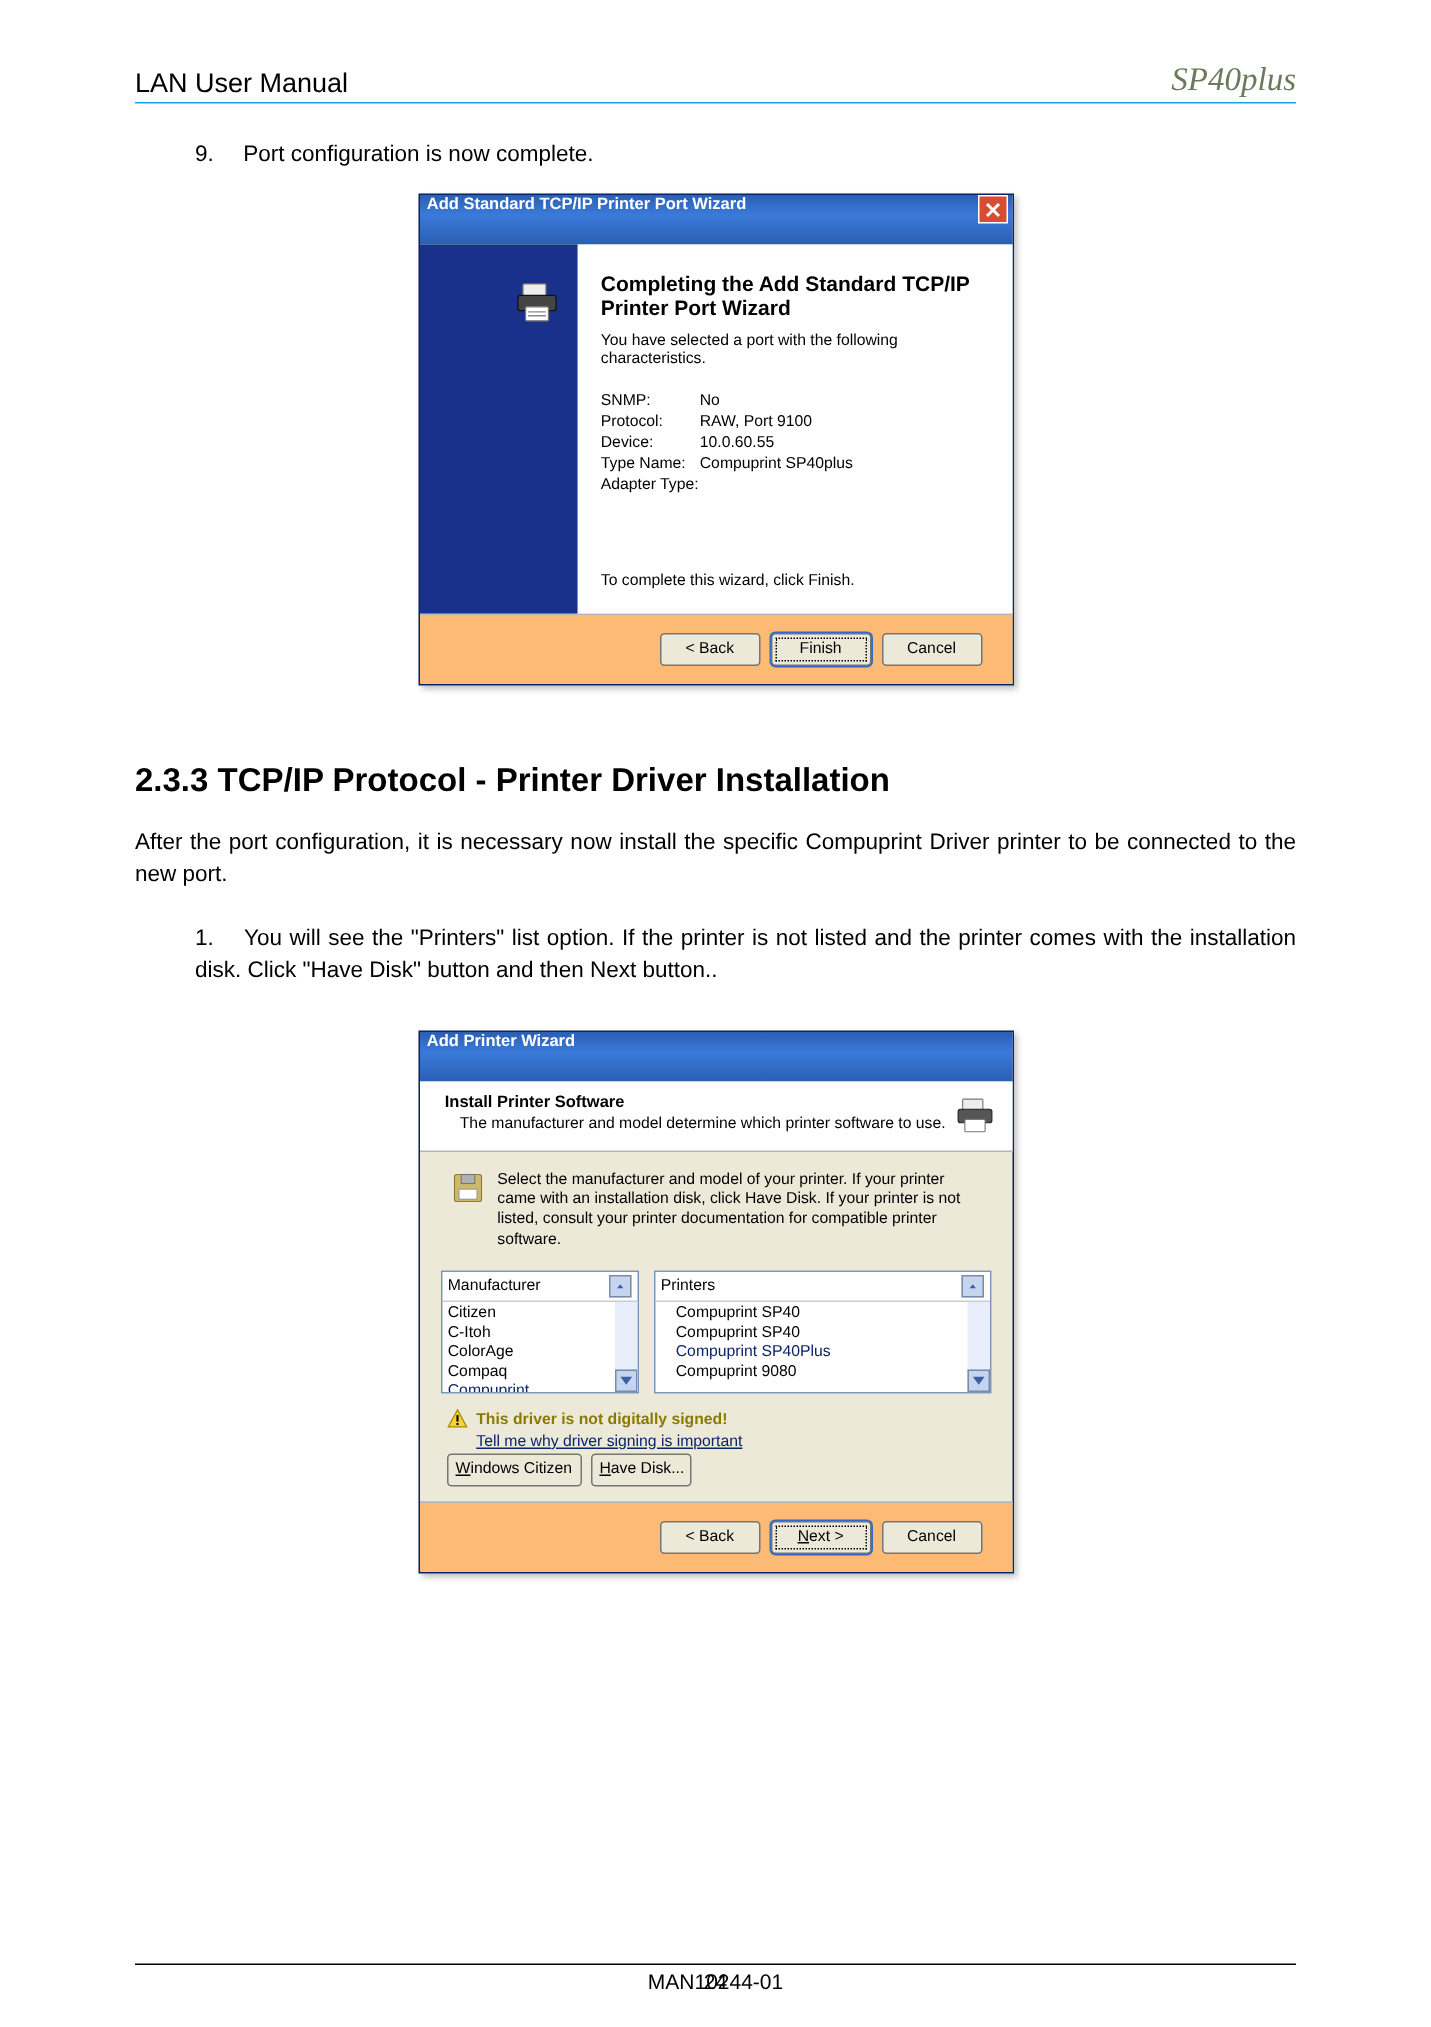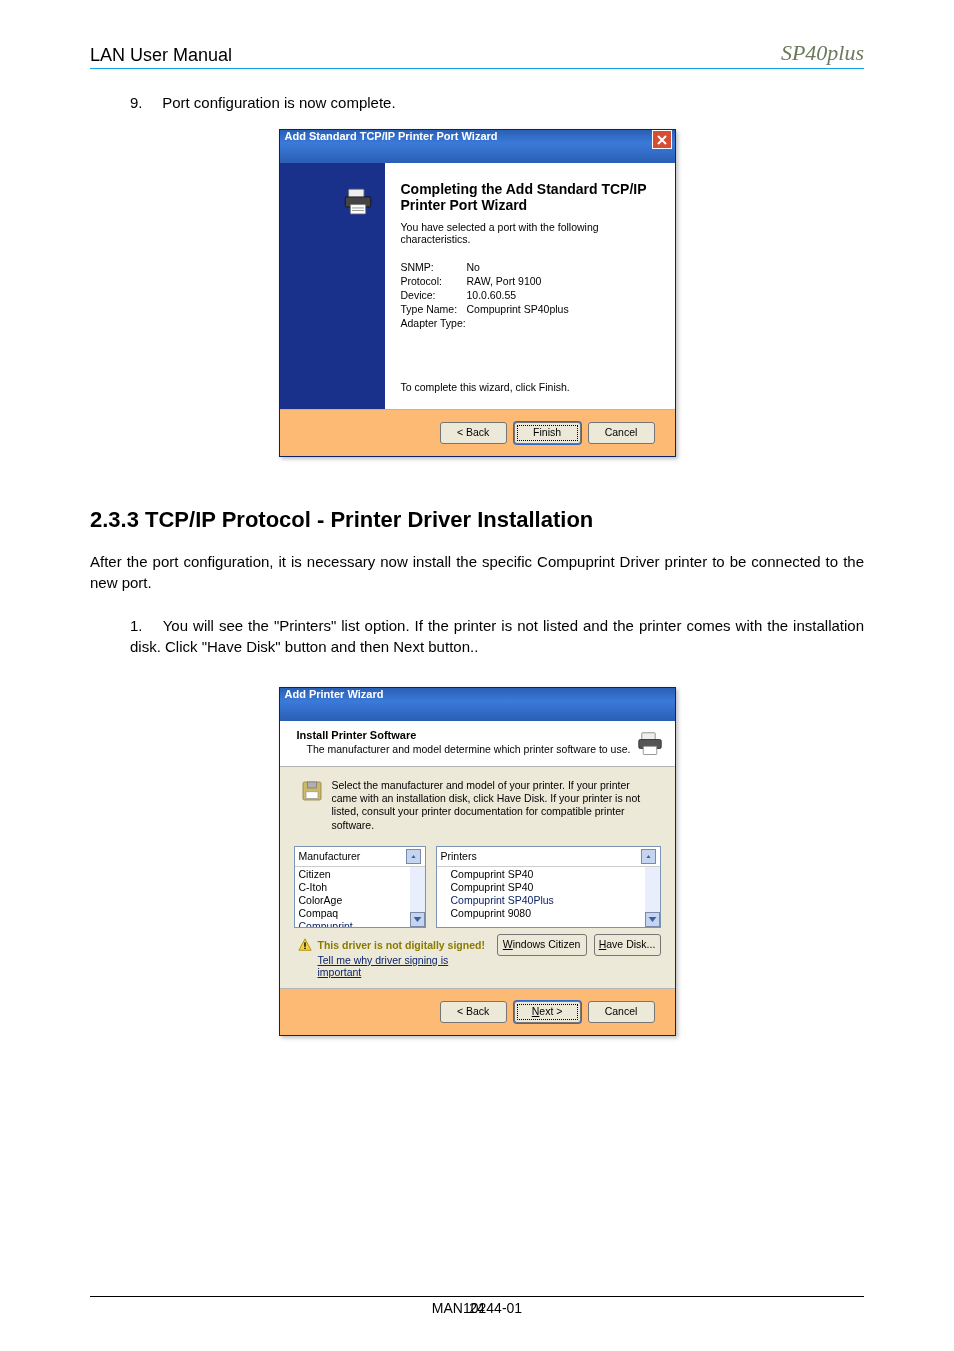--- a/index.html
+++ b/index.html
@@ -221,21 +221,21 @@
     display:flex;
     align-items:center;
     gap:6px;
     margin:6px 0 2px 4px;
   }
   .warn-icon {
     width:14px;height:14px;
   }
   .sign-txt { font-size:10.5px; font-weight:bold; color:#8a7b00; }
   .sign-link { font-size:10.5px; color:#0a246a; text-decoration:underline; margin-left:24px; }
-  .apw-sign-row { display:flex; justify-content:flex-start; align-items:flex-start; }
+  .apw-sign-row { display:flex; justify-content:flex-start; align-items:flex-start;flex-direction:column; }
   .lb-bottom-arrow {
     position:absolute;
     bottom:0;
     right:0;
     width:13px;
     height:13px;
     background:#c6d5ef;
     border:1px solid #7a8aa8;
     display:flex;
     align-items:center;

